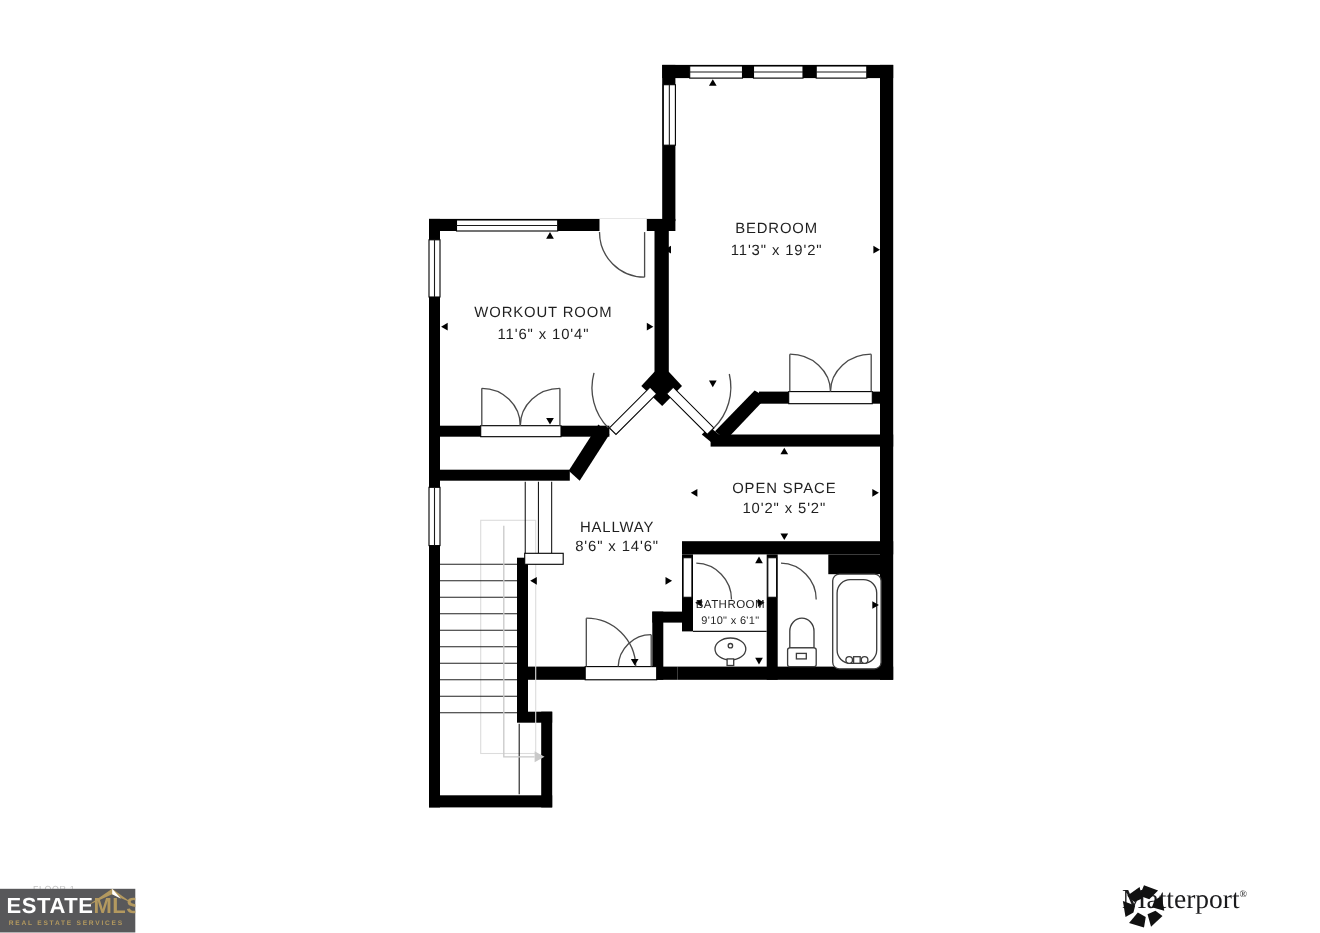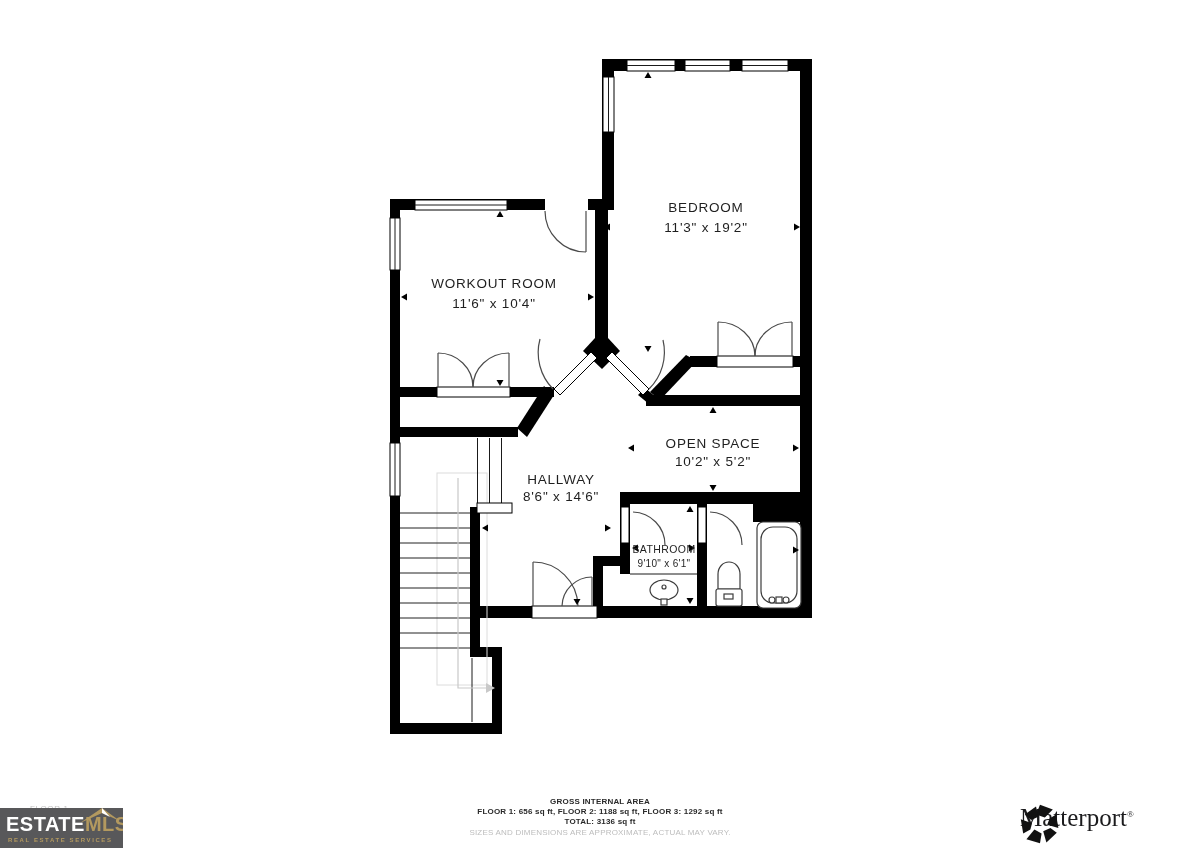--- a/index.html
+++ b/index.html
@@ -217,26 +217,20 @@
     <text class="roomdims" x="713" y="466">10'2" x 5'2"</text>
     <text class="roomname" x="561" y="484">HALLWAY</text>
     <text class="roomdims" x="561" y="501">8'6" x 14'6"</text>
     <text class="smallname" x="664" y="553">BATHROOM</text>
     <text class="smalldims" x="664" y="567">9'10" x 6'1"</text>
   </g>
 </svg>
 
 <div id="floor-tag">FLOOR 1</div>
 
-<div id="footer">
-  <div class="f-title">GROSS INTERNAL AREA</div>
-  <div class="f-line">FLOOR 1: 656 sq ft, FLOOR 2: 1188 sq ft, FLOOR 3: 1292 sq ft</div>
-  <div class="f-line">TOTAL: 3136 sq ft</div>
-  <div class="f-disc">SIZES AND DIMENSIONS ARE APPROXIMATE, ACTUAL MAY VARY.</div>
-</div>
 
 <div id="gamls">
   <svg width="44" height="16" viewBox="0 0 44 16">
     <polygon points="2,15 24,0 42,13 24,5" fill="#b3995f"></polygon>
     <polygon points="24,0 32,9 24,5" fill="#ffffff"></polygon>
   </svg>
   <div class="row">
     <span class="g-white">ESTATE</span><span class="g-gold">MLS</span>
   </div>
   <div class="tagline">REAL ESTATE SERVICES</div>

